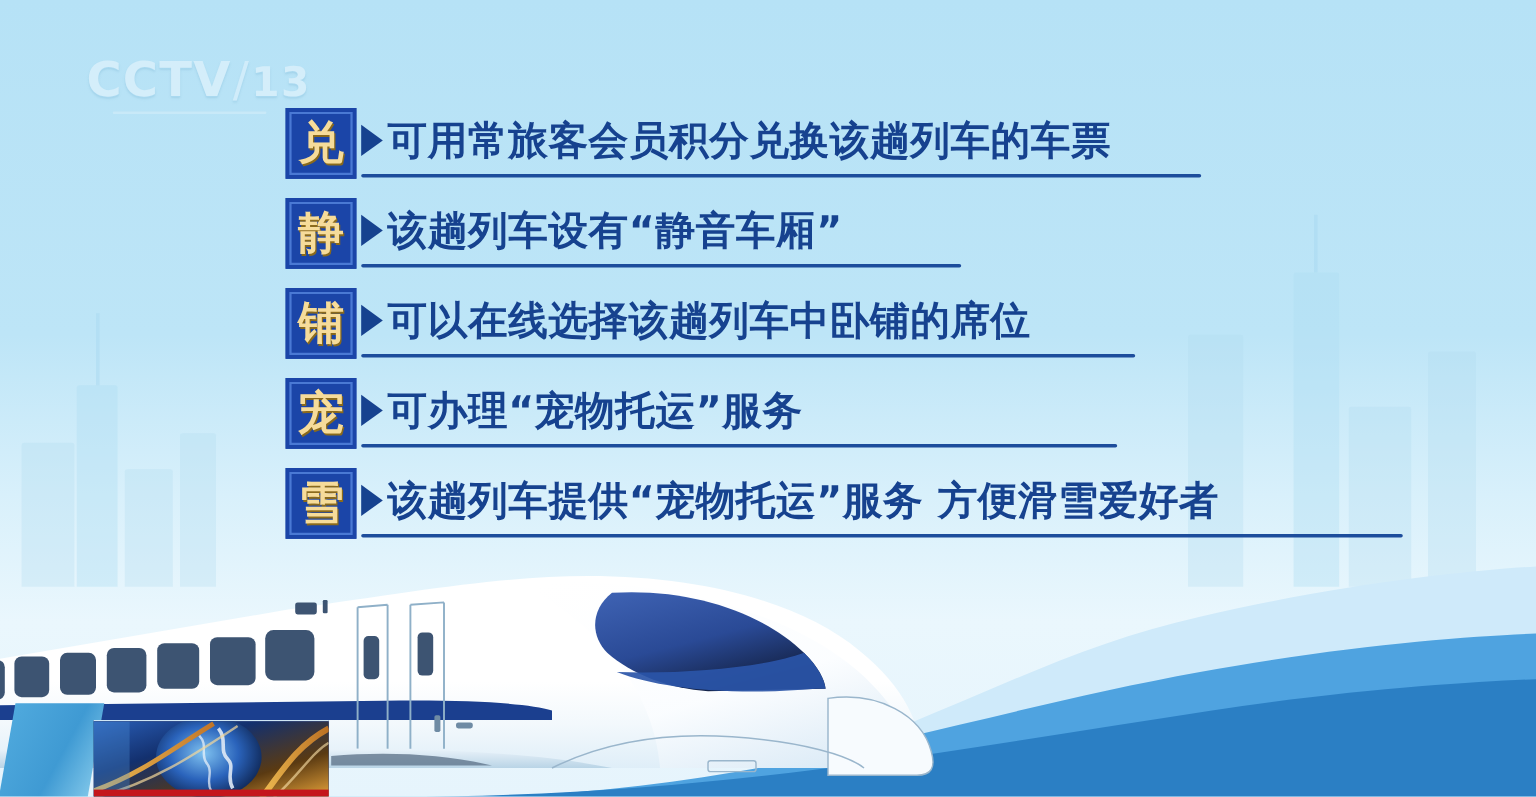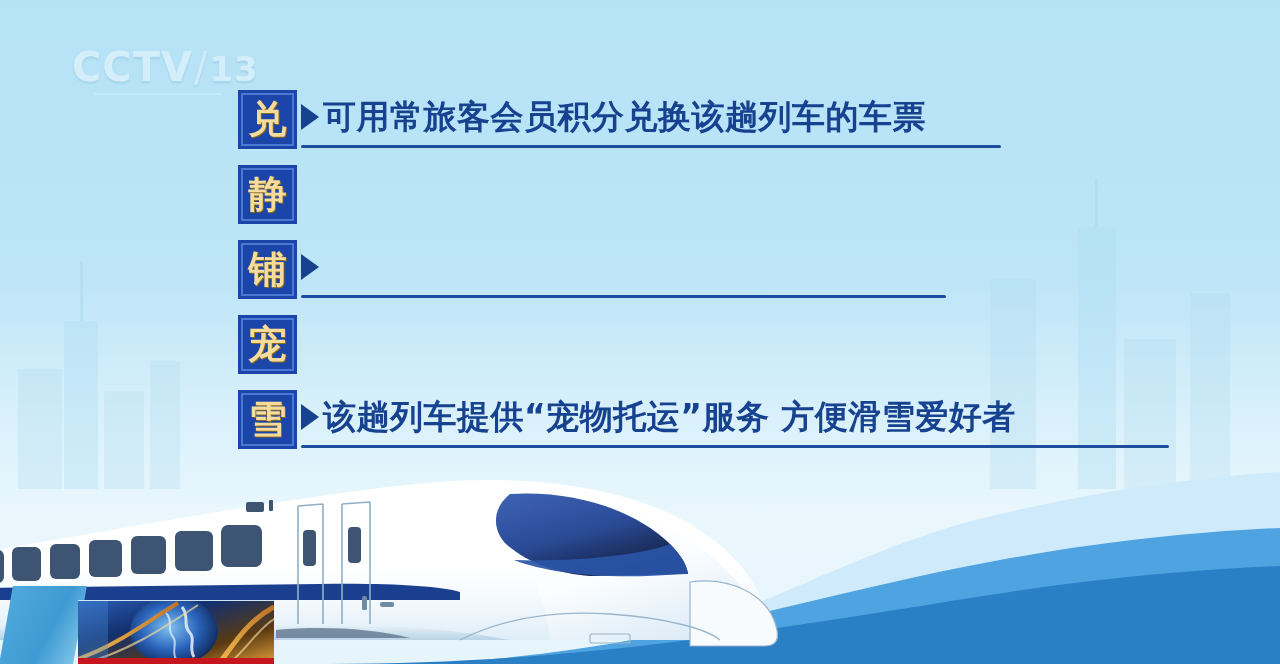--- a/index.html
+++ b/index.html
@@ -155,37 +155,52 @@
           <span class="rowtext">可用常旅客会员积分兑换该趟列车的车票</span>
         </div>
         <div class="underline" style="width: 700px;"></div>
       </div>
     </div>
 
     <div class="row">
       <div class="badge">
         <span class="badge-char">静</span>
       </div>
+      <div class="rowbody">
+        <div class="rowline">
+          <span class="tri"></span>
+          <span class="rowtext">该趟列车设有“静音车厢”</span>
+        </div>
+        <div class="underline" style="width: 500px;"></div>
+      </div>
     </div>
 
     <div class="row">
       <div class="badge">
         <span class="badge-char">铺</span>
       </div>
       <div class="rowbody">
         <div class="rowline">
           <span class="tri"></span>
+          <span class="rowtext">可以在线选择该趟列车中卧铺的席位</span>
         </div>
         <div class="underline" style="width: 645px;"></div>
       </div>
     </div>
 
     <div class="row">
       <div class="badge">
         <span class="badge-char">宠</span>
+      </div>
+      <div class="rowbody">
+        <div class="rowline">
+          <span class="tri"></span>
+          <span class="rowtext">可办理“宠物托运”服务</span>
+        </div>
+        <div class="underline" style="width: 630px;"></div>
       </div>
     </div>
 
     <div class="row">
       <div class="badge">
         <span class="badge-char">雪</span>
       </div>
       <div class="rowbody">
         <div class="rowline">
           <span class="tri"></span>

